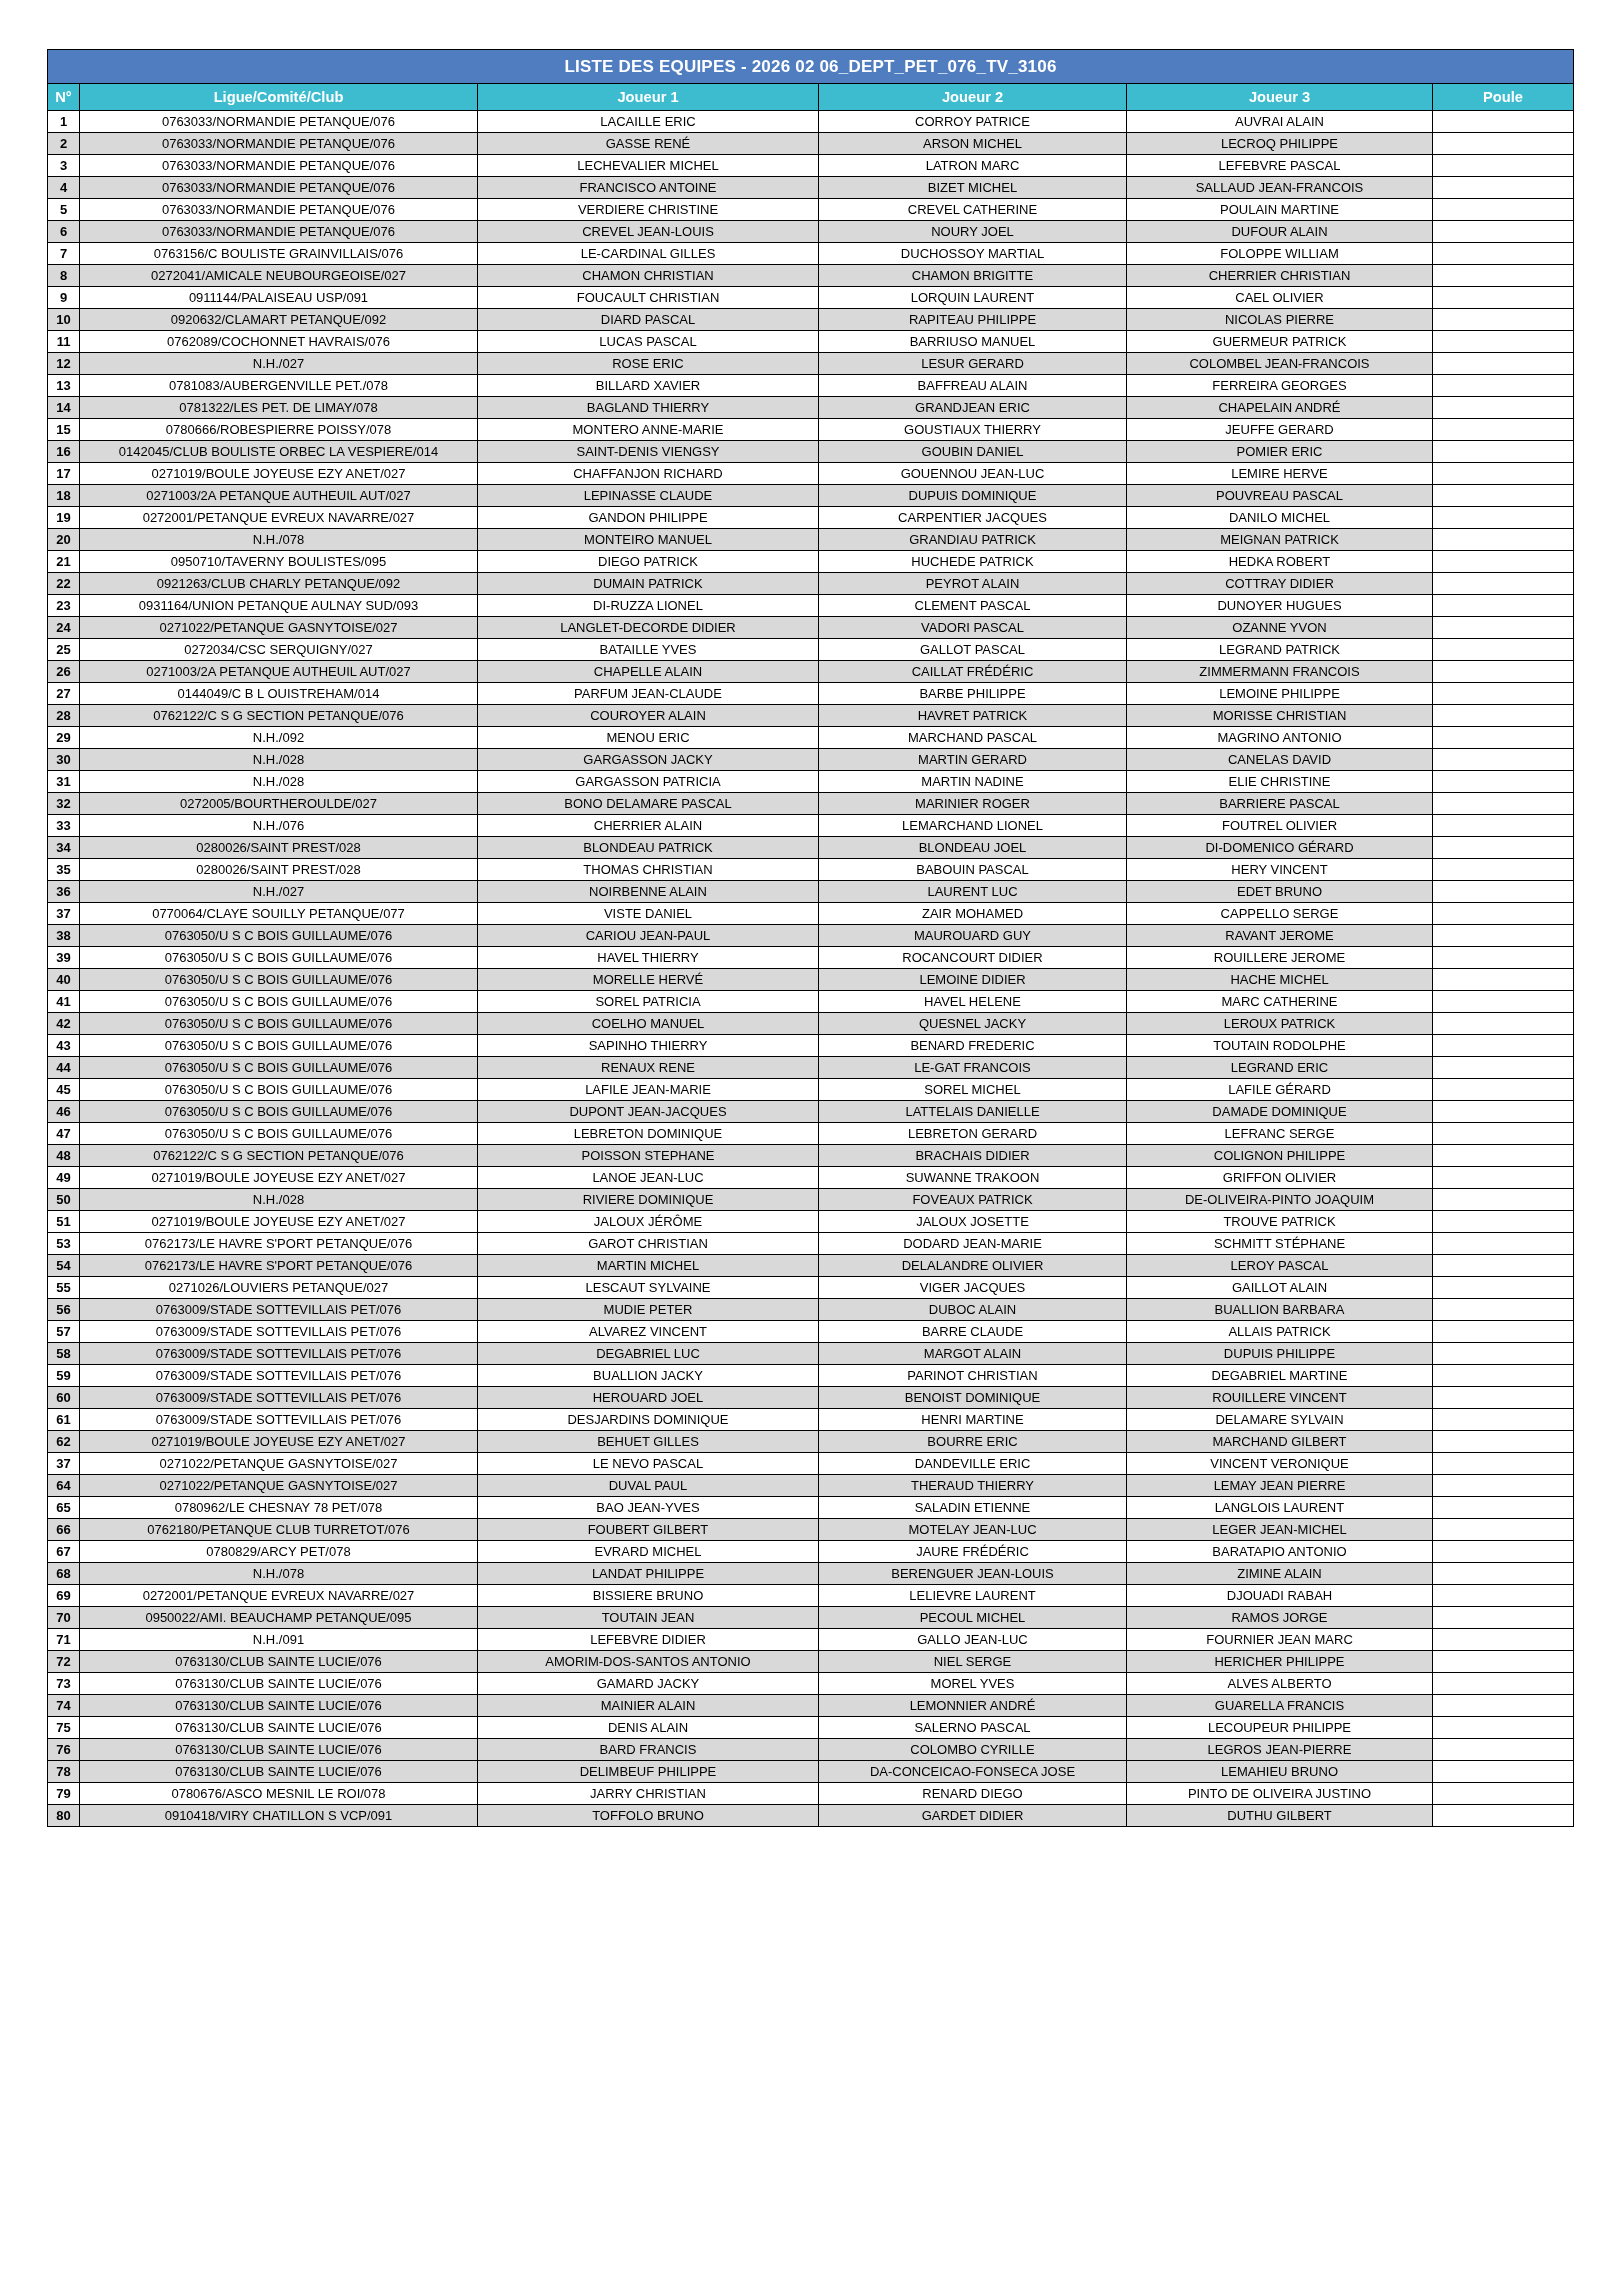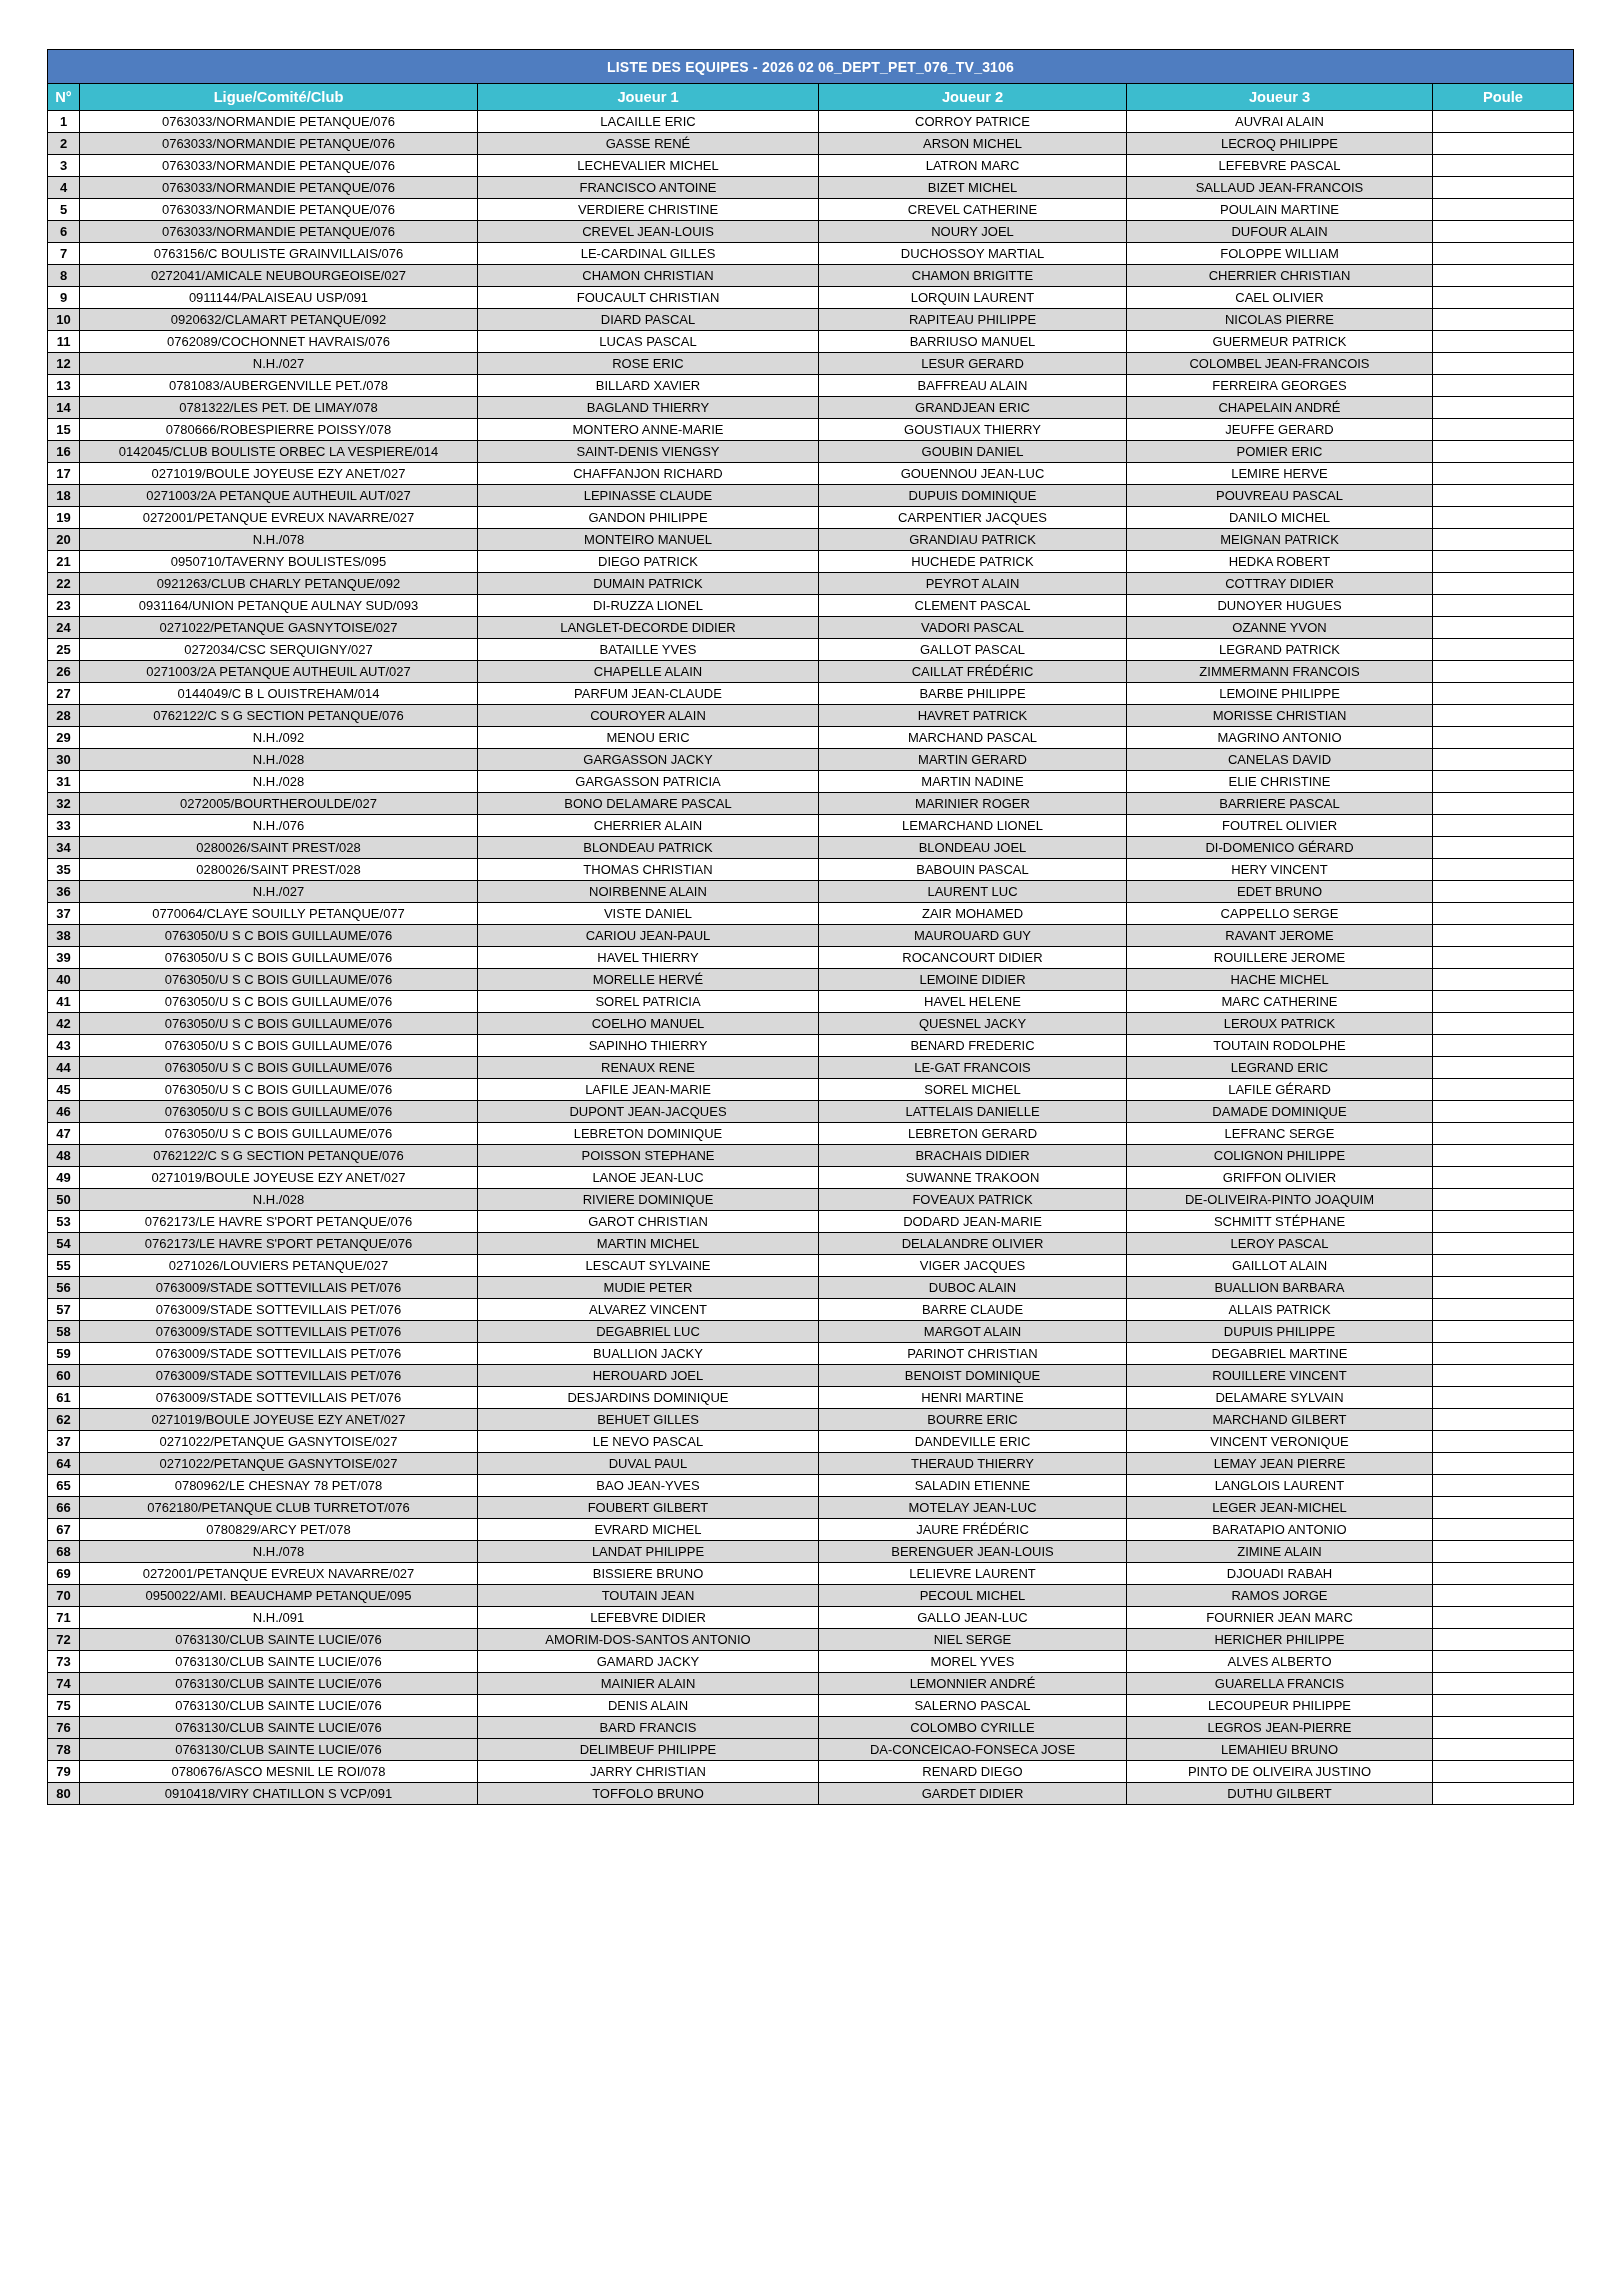--- a/index.html
+++ b/index.html
@@ -32,21 +32,21 @@
     text-align: center;
     vertical-align: middle;
     overflow: hidden;
     white-space: nowrap;
   }
   
   tr.title-row td {
     background: #4f7dc0;
     color: #ffffff;
     font-weight: bold;
-    font-size: 14px;
+    font-size: 17px;
     height: 33px;
     letter-spacing: 0.2px;
     border: 1px solid #000000;
   }
   
   tr.head-row th {
     background: #3cbcce;
     color: #ffffff;
     font-weight: bold;
     font-size: 14.7px;
@@ -498,20 +498,28 @@
         </tr>
         <tr class="data-row alt">
           <td class="c-num">50</td>
           <td class="c-club">N.H./028</td>
           <td class="c-j1">RIVIERE DOMINIQUE</td>
           <td class="c-j2">FOVEAUX PATRICK</td>
           <td class="c-j3">DE-OLIVEIRA-PINTO JOAQUIM</td>
           <td class="c-poule"></td>
         </tr>
         <tr class="data-row">
+          <td class="c-num">51</td>
+          <td class="c-club">0271019/BOULE JOYEUSE EZY ANET/027</td>
+          <td class="c-j1">JALOUX JÉRÔME</td>
+          <td class="c-j2">JALOUX JOSETTE</td>
+          <td class="c-j3">TROUVE PATRICK</td>
+          <td class="c-poule"></td>
+        </tr>
+        <tr class="data-row">
           <td class="c-num">53</td>
           <td class="c-club">0762173/LE HAVRE S'PORT PETANQUE/076</td>
           <td class="c-j1">GAROT CHRISTIAN</td>
           <td class="c-j2">DODARD JEAN-MARIE</td>
           <td class="c-j3">SCHMITT STÉPHANE</td>
           <td class="c-poule"></td>
         </tr>
         <tr class="data-row alt">
           <td class="c-num">54</td>
           <td class="c-club">0762173/LE HAVRE S'PORT PETANQUE/076</td>

